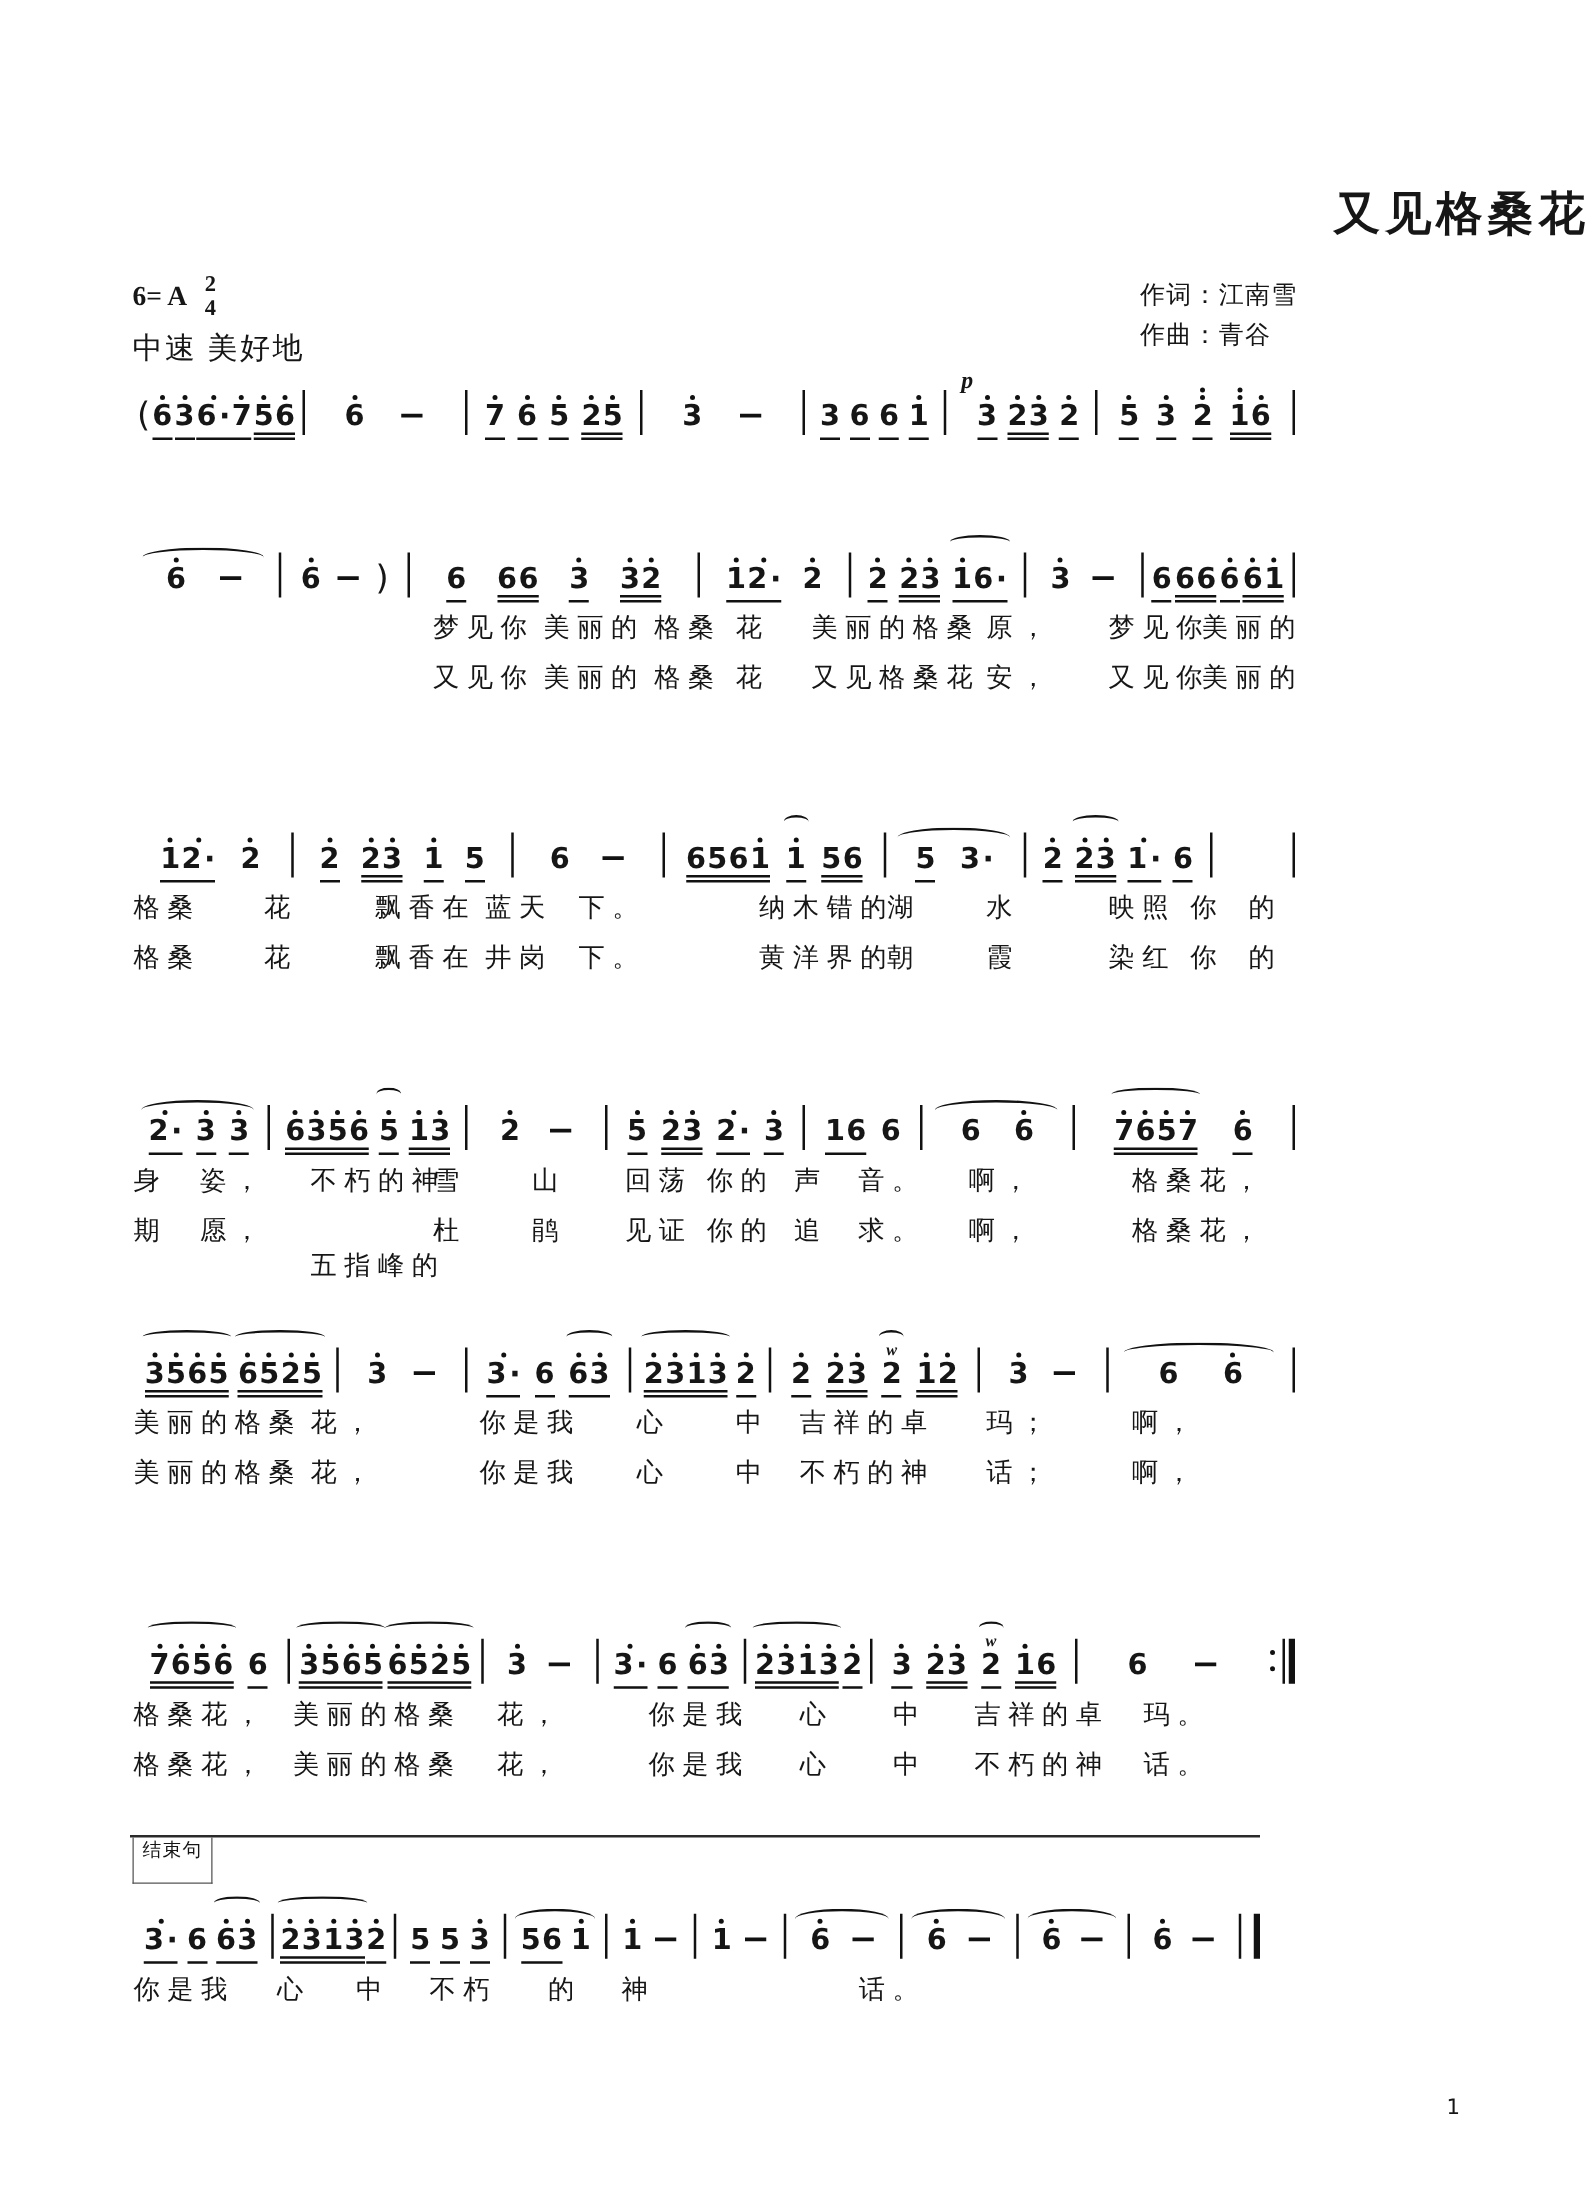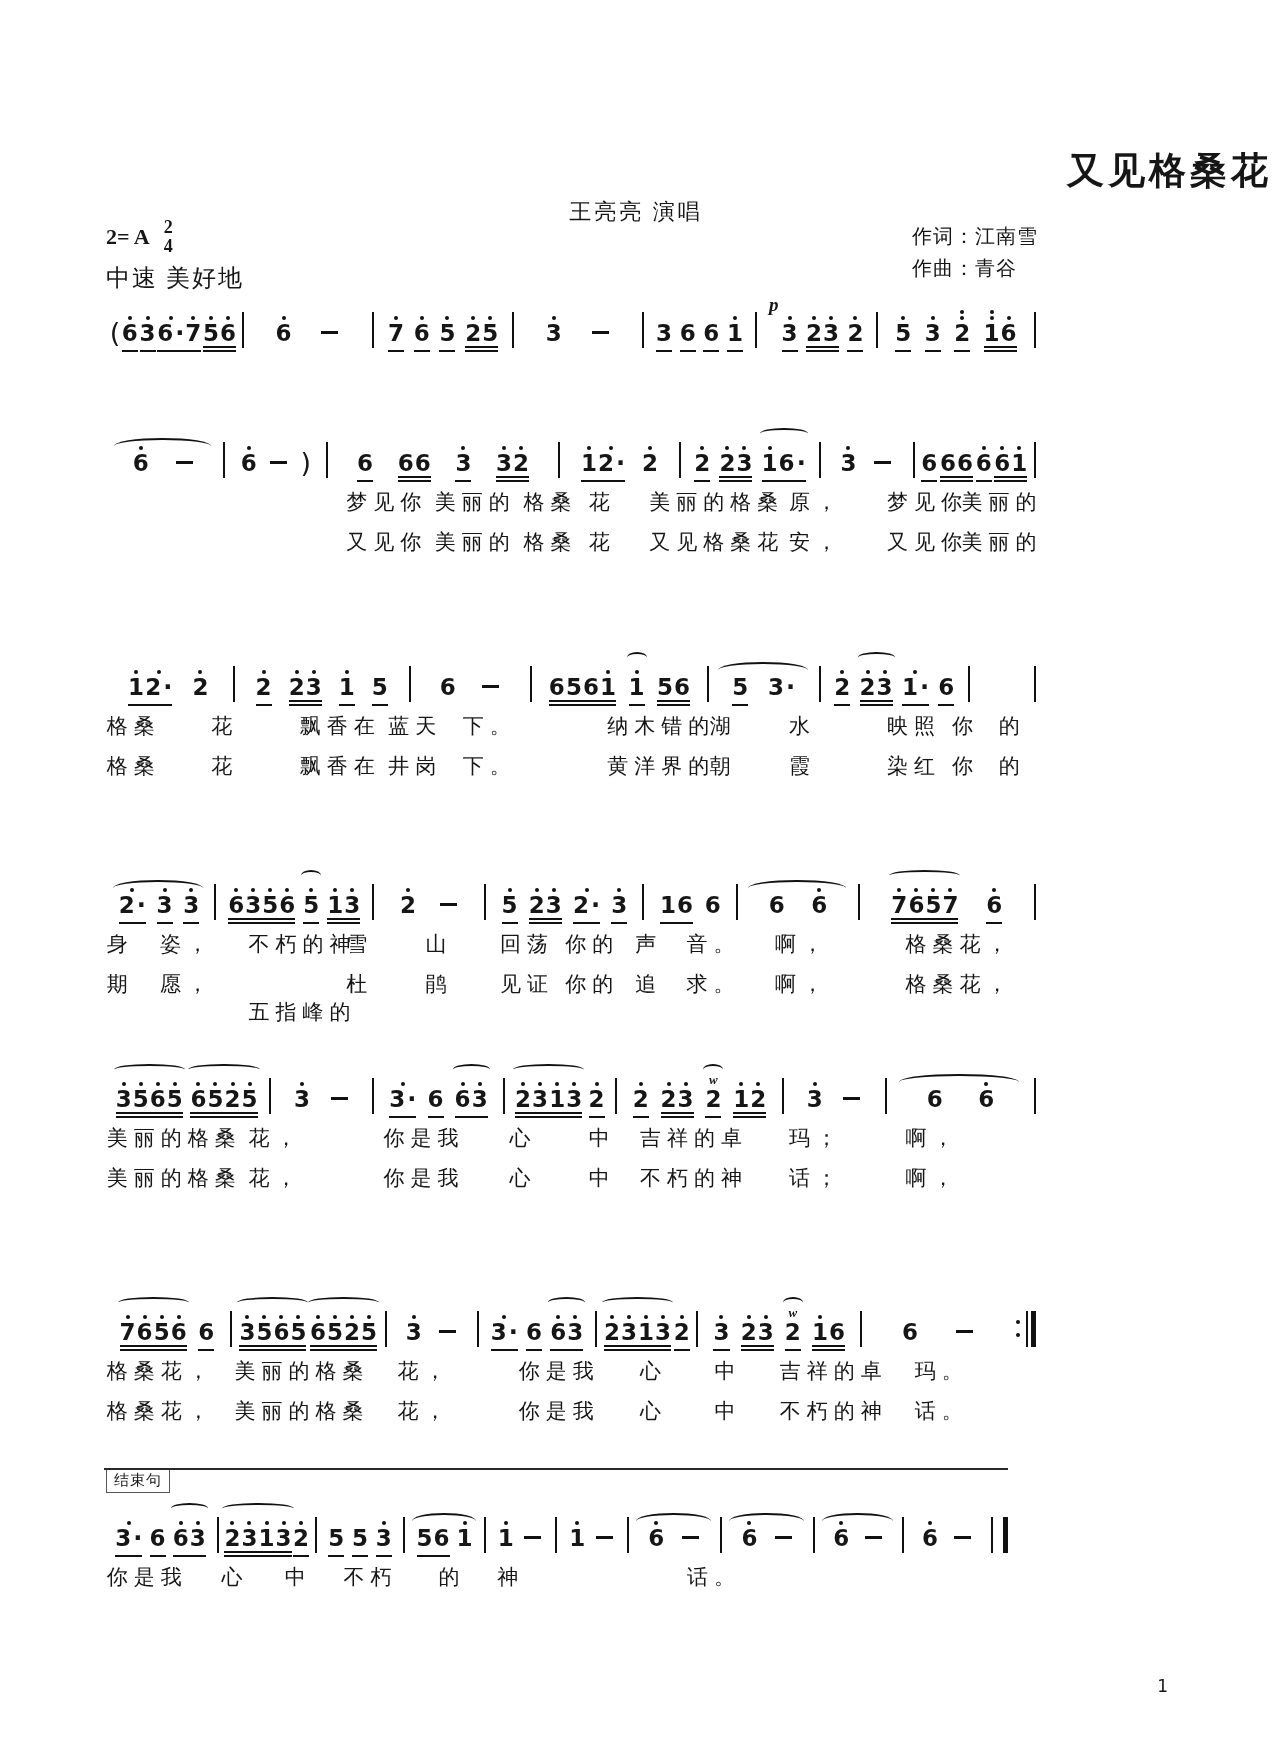--- a/index.html
+++ b/index.html
@@ -17,21 +17,21 @@
   .credits{position:absolute;right:234px;top:220px;font-size:20px;line-height:1.6;letter-spacing:1px;}
   .score{position:absolute;left:104px;top:296px;width:932px;}
   .system{width:100%;}
   .score > .system:nth-child(2){margin-top:74px;}
   .score > .system:nth-child(3){margin-top:88px;}
   .score > .system:nth-child(4){margin-top:82px;}
   .score > .system:nth-child(5){margin-top:58px;}
   .score > .system:nth-child(6){margin-top:97px;}
   .score > .ending{margin-top:37px;border-top:2px solid #2a2a2a;width:97%;}
   .ending-label{display:inline-block;border:1px solid #555;border-top:none;
-                font-size:15px;padding:1px 7px 2px;margin-left:2px;letter-spacing:1px;}
+                font-size:15px;padding:1px 7px 16px;margin-left:2px;letter-spacing:1px;}
   .ending > .system{margin-top:8px;}
   .notes{display:flex;align-items:flex-end;height:56px;}
   .meas{display:flex;position:relative;}
   .m-arc::before{content:'';position:absolute;top:2px;left:8%;right:10%;height:14px;
                  border-top:2px solid #111;border-radius:50% 50% 0 0;}
   .mg{display:flex;flex:1;justify-content:space-evenly;align-items:flex-end;padding:0 4px;}
   .grp{display:inline-flex;align-items:flex-end;gap:1px;padding-bottom:6px;position:relative;}
   .u1{border-bottom:2px solid #111;padding-bottom:4px;}
   .u2{border-bottom:6px double #111;padding-bottom:0;}
   .g-arc::before{content:'';position:absolute;top:-8px;left:-2px;right:-2px;height:9px;
@@ -59,25 +59,24 @@
   .lyr{position:relative;height:34px;margin-top:6px;font-size:21px;}
   .seg{position:absolute;top:0;white-space:nowrap;letter-spacing:6px;}
   .page-num{position:absolute;right:104px;top:1676px;font-size:17px;
             font-family:"DejaVu Sans",sans-serif;}
 </style>
 </head>
 <body>
 
 <div class="page">
   <div class="title">又见格桑花</div>
-  <div class="subtitle">王亮亮  演唱</div>
 
   <div class="meta-left">
     <div class="keyline">
-      <span>2= A</span>
+      <span>6= A</span>
       <span class="ts">
         <span>2</span>
         <span>4</span>
       </span>
     </div>
     <div class="tempo">中速 美好地</div>
   </div>
 
   <div class="credits">
     <div>作词：江南雪</div>

